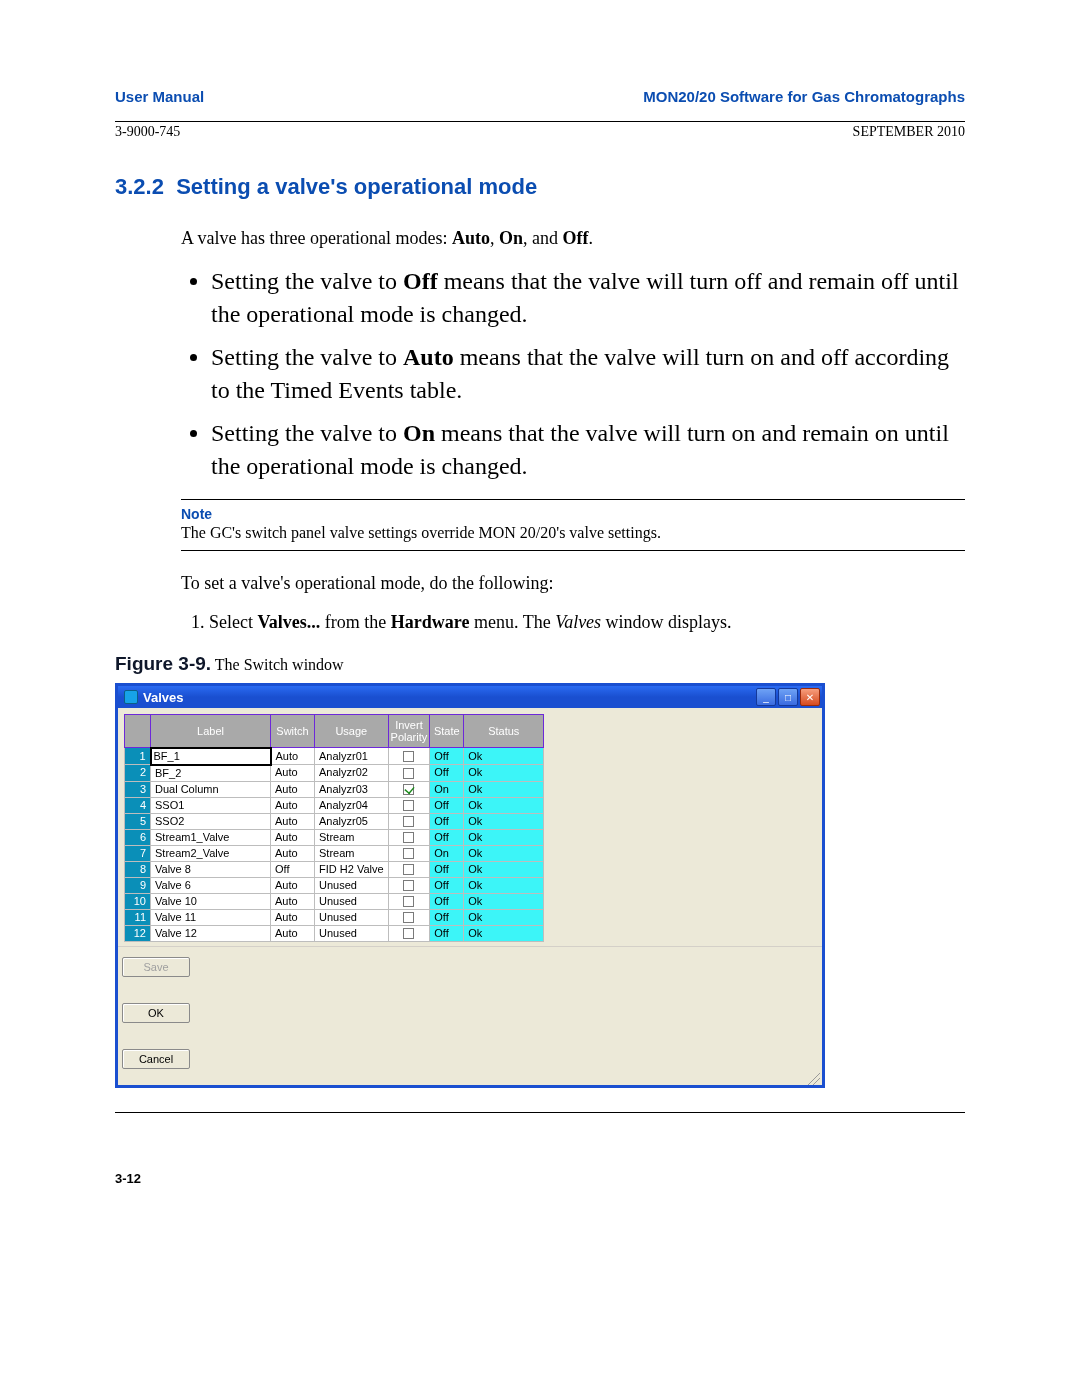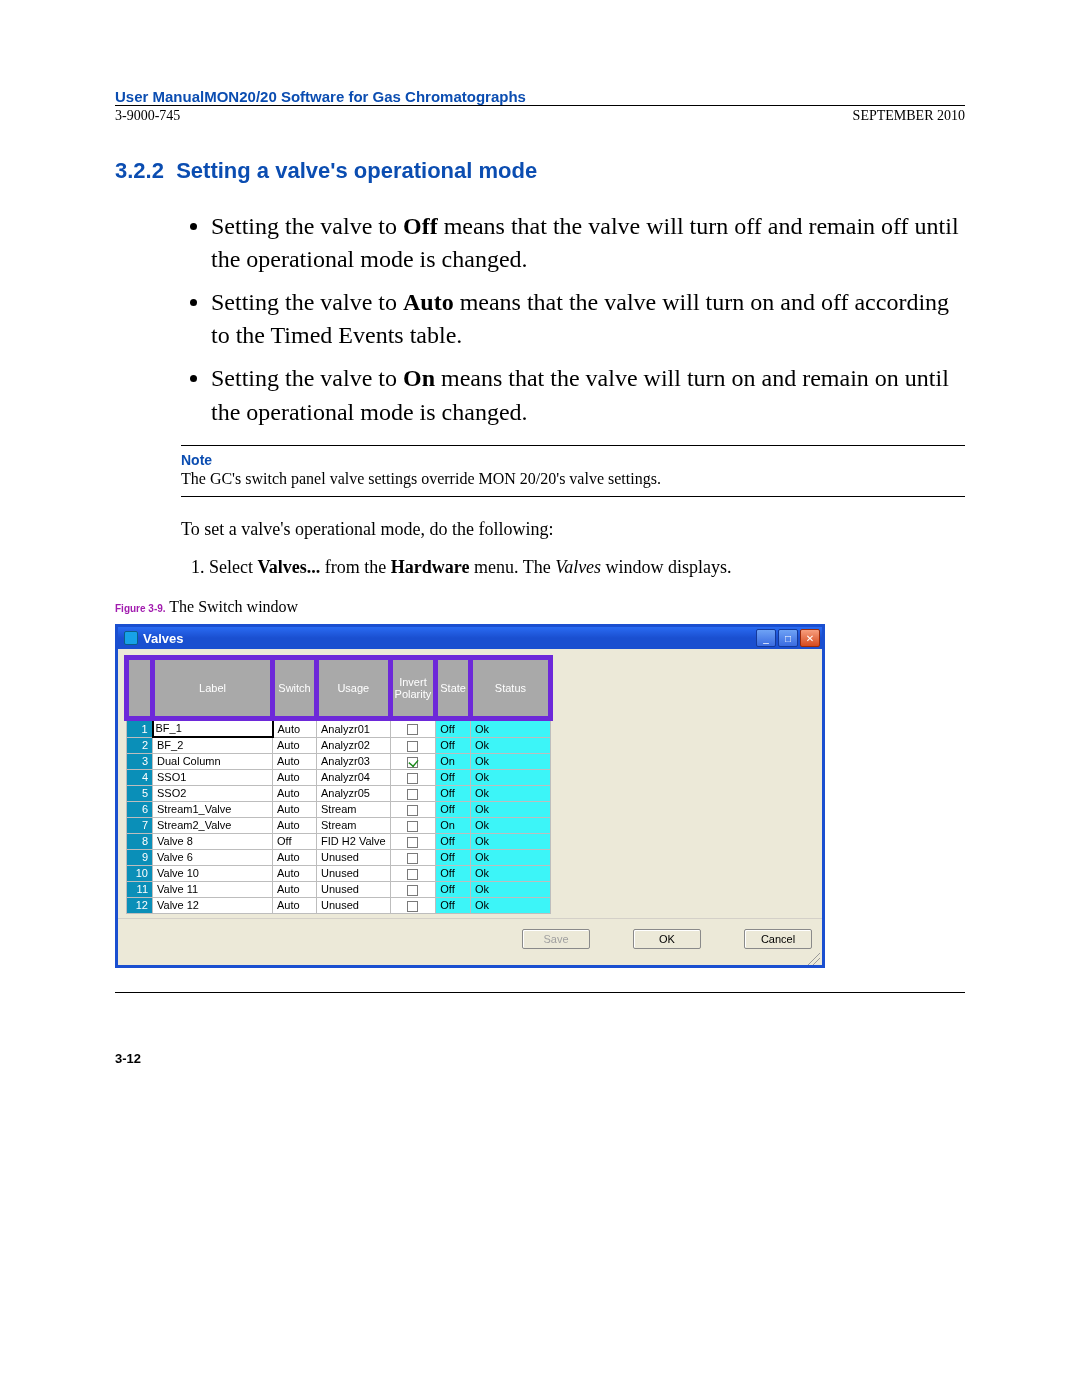--- a/index.html
+++ b/index.html
@@ -13,22 +13,23 @@
   }
   .page {
     width: 1080px;
     min-height: 1397px;
     background: #fff;
     padding: 88px 115px 40px 115px;
     position: relative;
   }
   .header {
     display: flex;
+    justify-content: space-between;
     border-bottom: 1px solid #000;
-    padding-bottom: 0;
+    padding-bottom: 16px;
     margin-bottom: 2px;
   }
   .blue-bold { color: #0b4db1; font-weight: bold; font-family: Arial, Helvetica, sans-serif; font-size: 15px; }
   .subheader {
     display: flex;
     justify-content: space-between;
     font-size: 14px;
     margin-bottom: 34px;
   }
   .section-heading {
@@ -75,21 +76,21 @@
   }
   ol.steps li {
     font-size: 18px;
     line-height: 1.38;
     margin-bottom: 8px;
   }
   .fig-caption {
     margin-top: 8px;
     font-size: 16px;
   }
-  .fig-label { color: #a21caf; font-weight: bold; font-family: Arial, Helvetica, sans-serif; font-size: 10px; }
+  .fig-label { color: #0f172a; font-weight: bold; font-family: Arial, Helvetica, sans-serif; font-size: 19px; }
 
   
   .window {
     margin-top: 8px;
     border: 3px solid #1a4fd0;
     width: 710px;
     background: #ece9d8;
     font-family: Tahoma, Arial, sans-serif;
     font-size: 11px;
   }
@@ -135,22 +136,22 @@
     background: #ece9d8;
   }
   .win-table {
     border-collapse: collapse;
     font-size: 11px;
   }
   .win-table th {
     background: #a9a9a9;
     color: #fff;
     font-weight: normal;
-    padding: 16px 2px;
-    border: 5px solid #6d28d9;
+    padding: 4px 2px;
+    border: 1px solid #6d28d9;
     text-align: center;
     font-size: 11px;
   }
   .win-table td {
     border: 1px solid #bdbdbd;
     padding: 0 4px;
     height: 15px;
     line-height: 15px;
     background: #fff;
     white-space: nowrap;
@@ -188,24 +189,25 @@
     border-bottom: 2px solid #1a8a1a;
     transform: rotate(40deg) scale(0.7);
   }
   .active-cell {
     border: 2px solid #000000 !important;
     padding: 0 2px !important;
   }
   .button-bar {
     display: flex;
     justify-content: flex-end;
-    gap: 43px;
+    gap: 26px;
     padding: 10px 10px 4px 4px;
     background: #ece9d8;
     border-top: 1px solid #d4d0c8;
+    flex-direction: column;
   }
   .btn {
     width: 68px;
     height: 20px;
     background: #ece9d8;
     border: 1px solid #8a8a8a;
     font-size: 11px;
     text-align: center;
     line-height: 18px;
     border-radius: 2px;
@@ -250,20 +252,23 @@
   </div>
   <div class="subheader">
     <div>3-9000-745</div>
     <div>SEPTEMBER 2010</div>
   </div>
 
   <div class="section-heading">
     <span>3.2.2</span>&nbsp;&nbsp;<span>Setting a valve's operational mode</span>
   </div>
 
+  <p class="body-text">
+    <span>A valve has three operational modes: </span><b>Auto</b><span>, </span><b>On</b><span>, and </span><b>Off</b><span>.</span>
+  </p>
 
   <ul class="bullets">
     <li><span>Setting the valve to </span><b>Off</b><span> means that the valve will turn off and remain off until the operational mode is changed.</span></li>
     <li><span>Setting the valve to </span><b>Auto</b><span> means that the valve will turn on and off according to the Timed Events table.</span></li>
     <li><span>Setting the valve to </span><b>On</b><span> means that the valve will turn on and remain on until the operational mode is changed.</span></li>
   </ul>
 
   <div class="note-box">
     <div class="note-label">Note</div>
     <div class="note-text">The GC's switch panel valve settings override MON 20/20's valve settings.</div>

